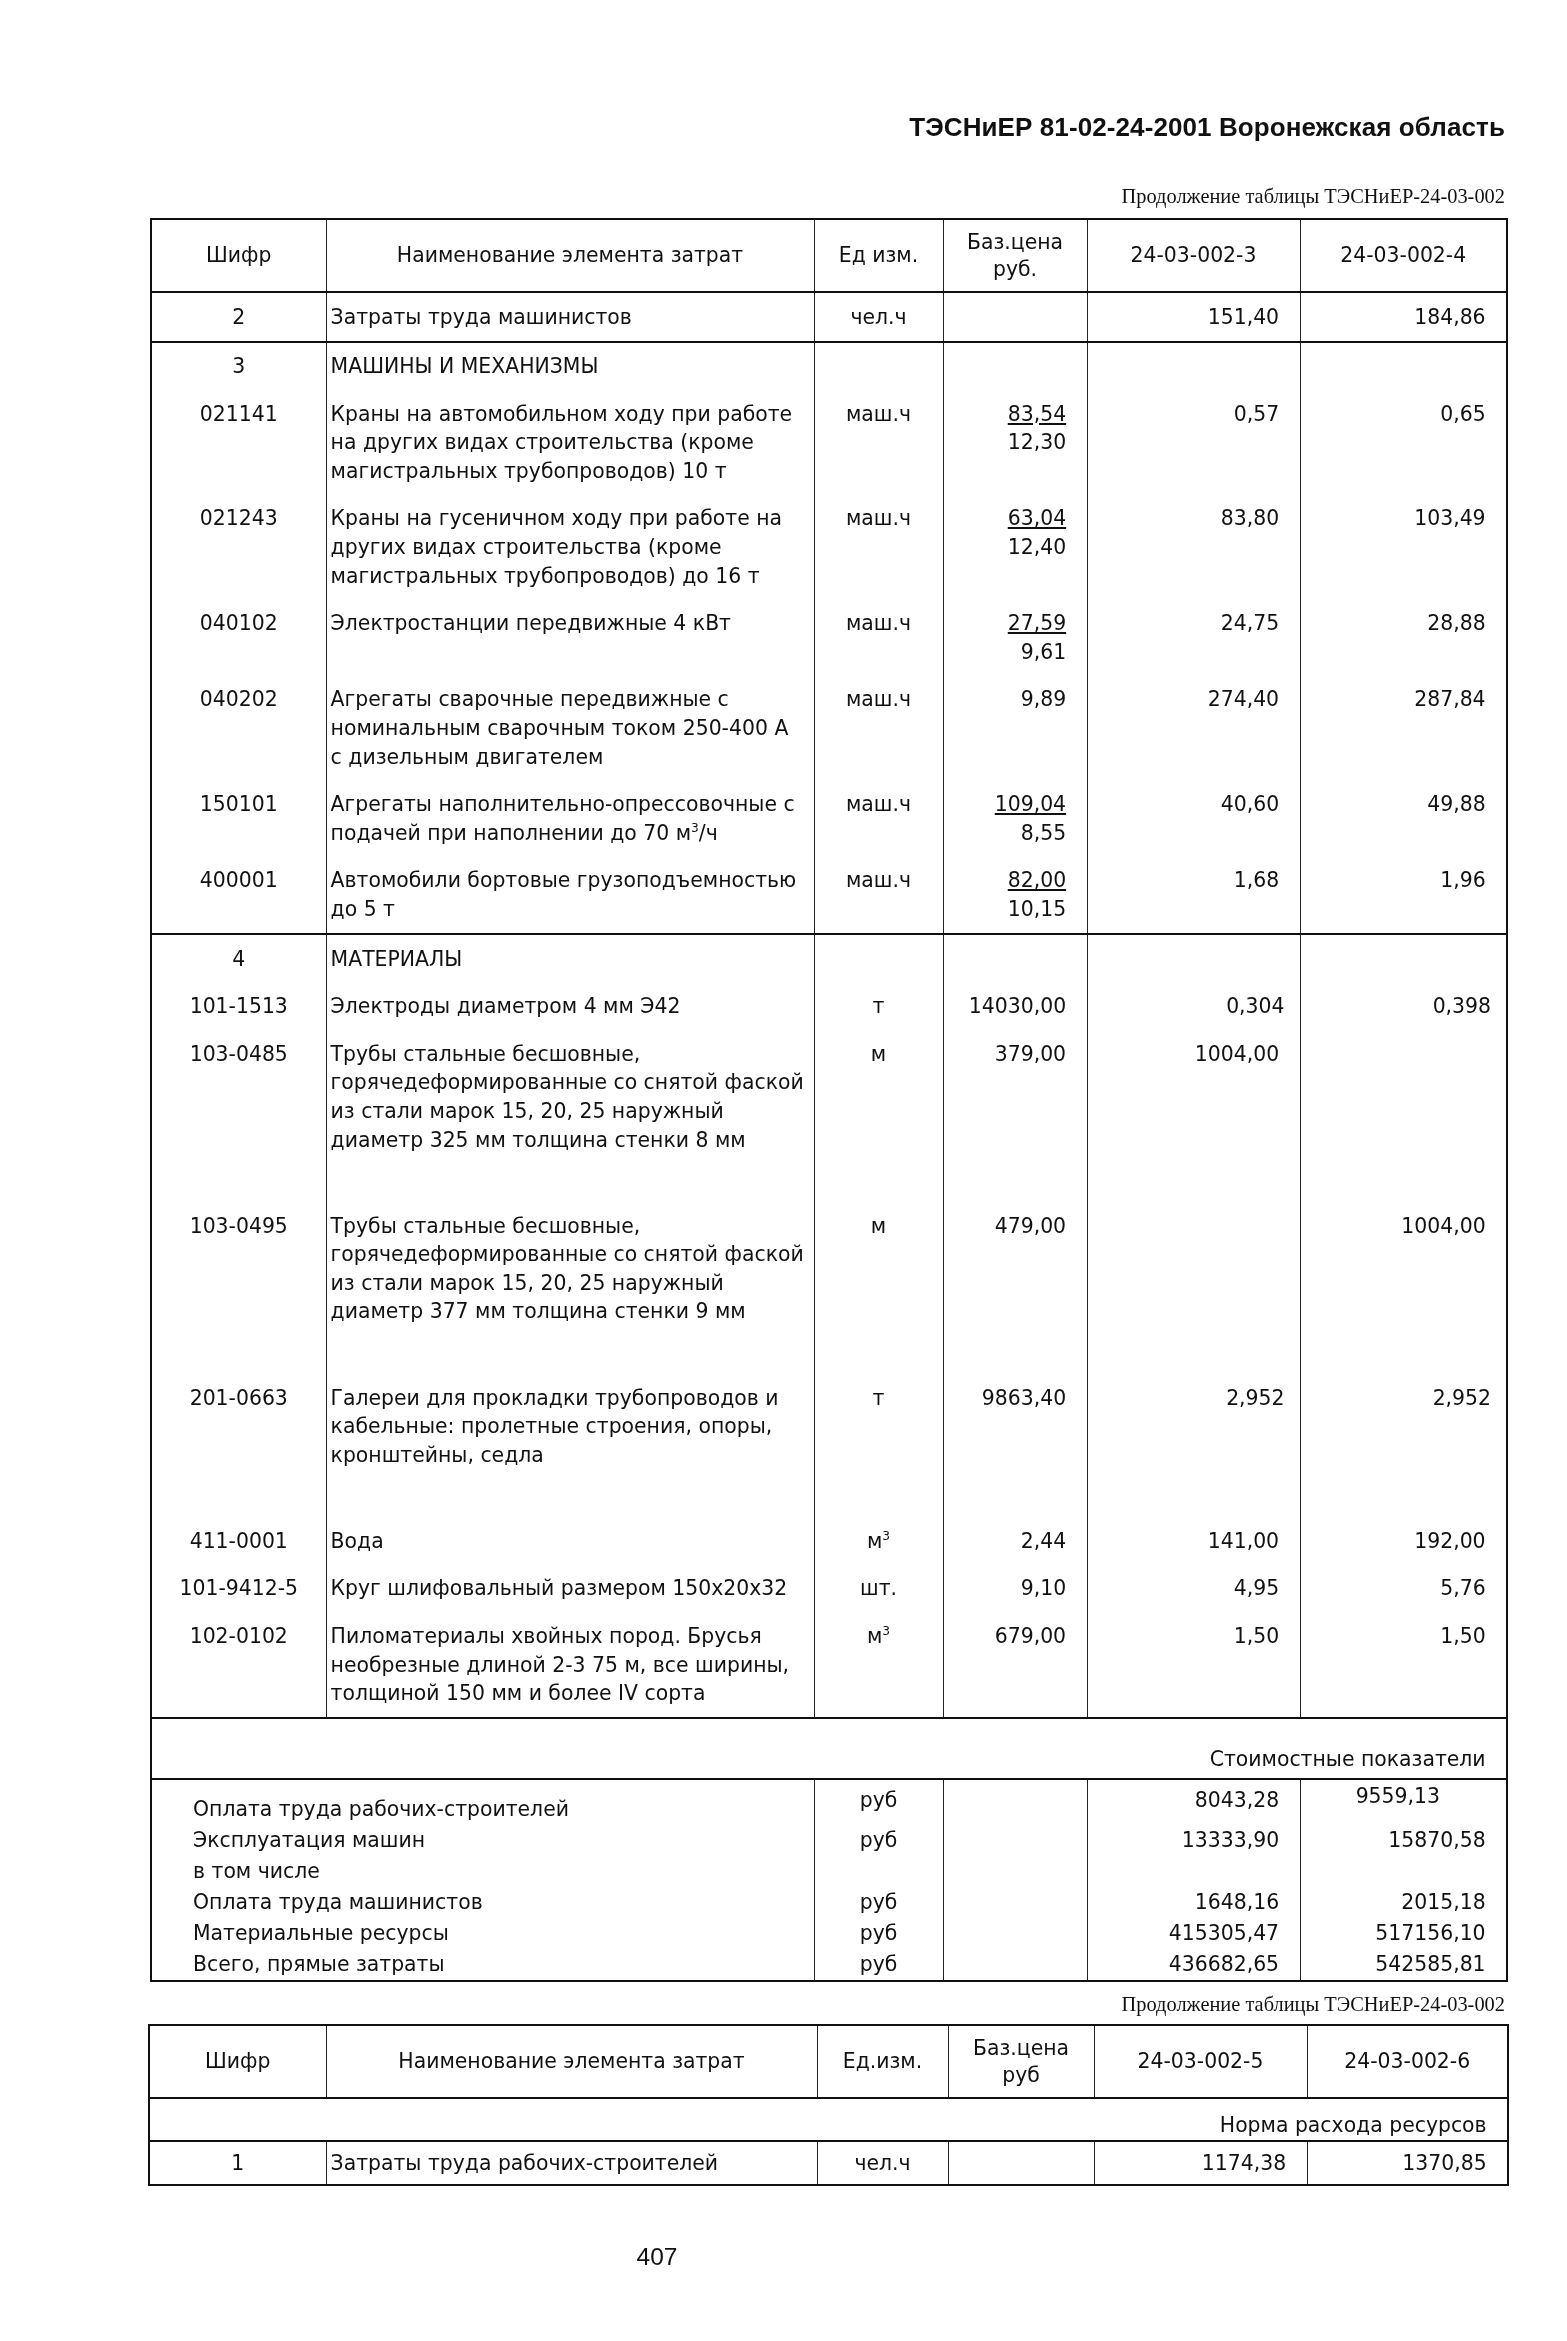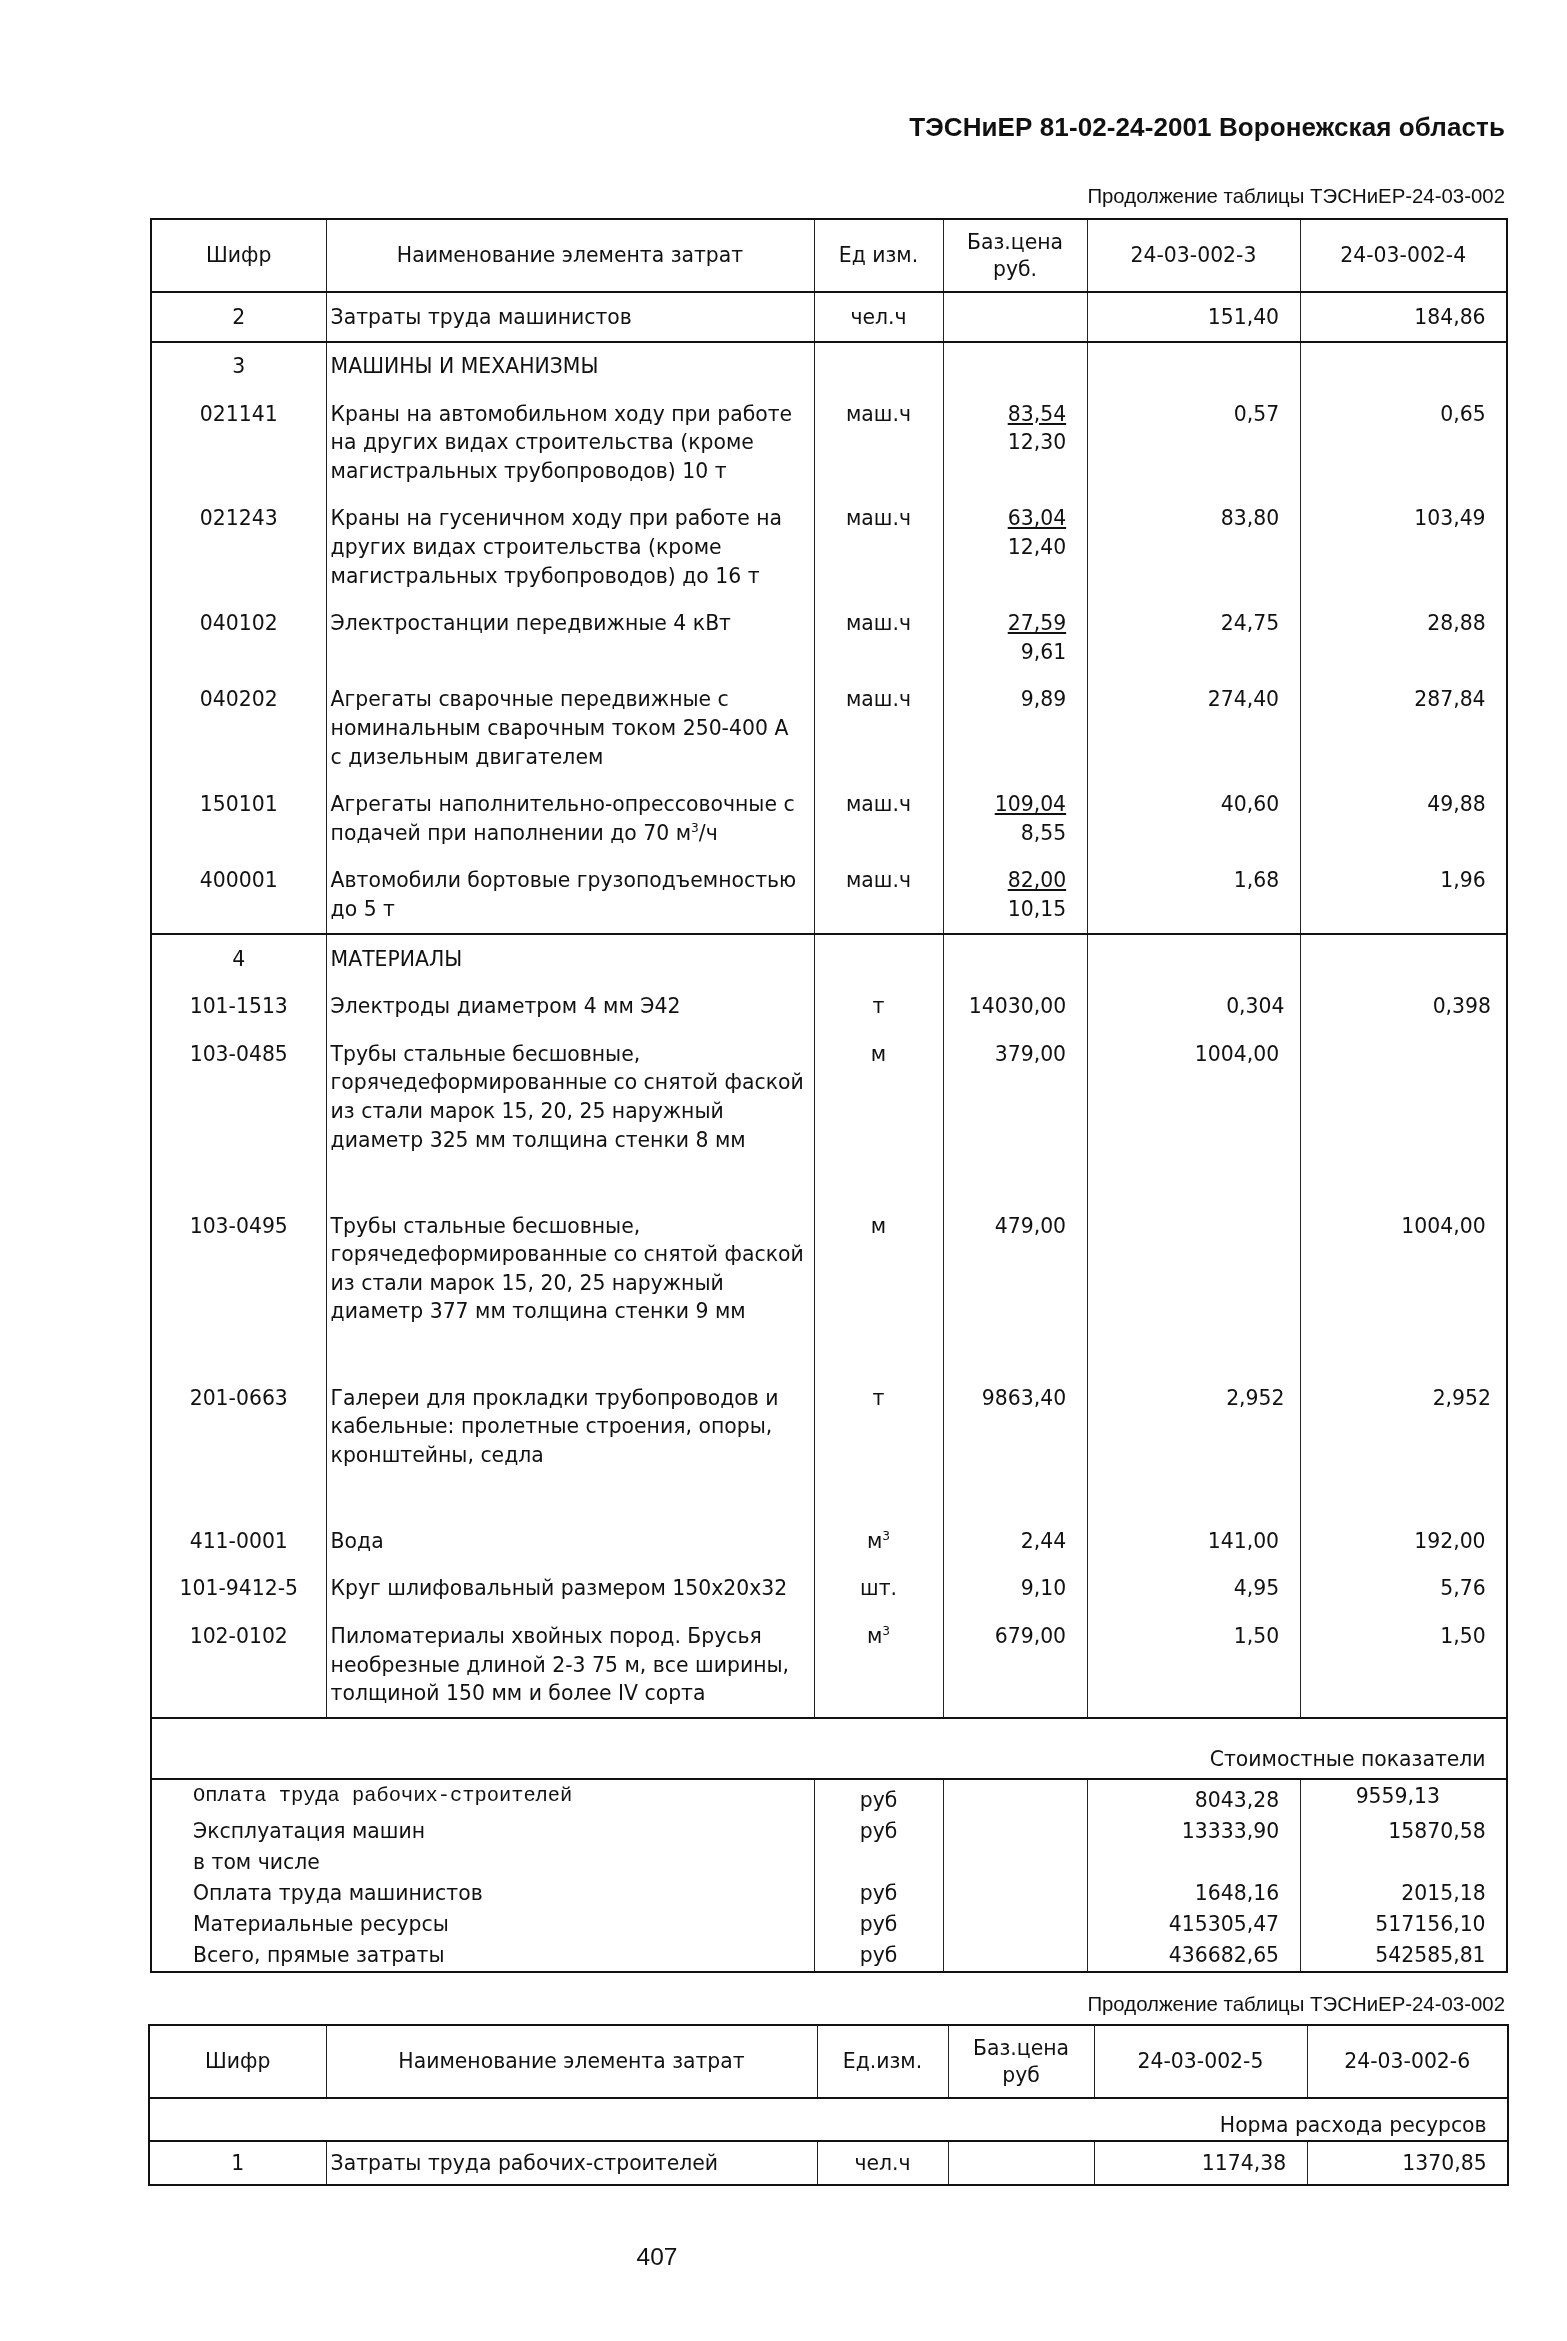--- a/index.html
+++ b/index.html
@@ -1,18 +1,18 @@
 <!DOCTYPE html>
 <html style="font-size:11px"><head>
 <meta charset="utf-8">
 <style>
   html, body { margin: 0; padding: 0; background: #ffffff; }
   body { width: 1568px; height: 2342px; position: relative; color: #111; font-family: "DejaVu Sans", sans-serif; }
   .page-header { position: absolute; top: 112px; right: 63px; font-family: "Liberation Sans", sans-serif; font-weight: bold; font-size: 26px; letter-spacing: 0.1px; }
-  .continuation { position: absolute; right: 63px; font-size: 20.4px; font-family: Liberation Sans, sans-serif; }
+  .continuation { position: absolute; right: 63px; font-size: 20.4px; font-family: Liberation Serif, serif; }
   table.doc { position: absolute; left: 150px; width: 1357px; border-collapse: collapse; table-layout: fixed; font-size: 20.4px; font-family: "DejaVu Sans", sans-serif; }
   table.doc col.c1 { width: 175px; }
   table.doc col.c2 { width: 488px; }
   table.doc col.c3 { width: 129px; }
   table.doc col.c4 { width: 144px; }
   table.doc col.c5 { width: 213px; }
   table.doc col.c6 { width: 207px; }
   table.doc { border: 2.7px solid #111; }
   table.doc td, table.doc th { border-left: 1px solid #222; border-right: 1px solid #222; vertical-align: top; padding: 0 9.5px; line-height: 28.6px; font-weight: normal; }
   table.doc thead th { border-bottom: 2.7px solid #111; text-align: center; vertical-align: middle; height: 71px; line-height: 27px; }
@@ -202,21 +202,21 @@
       <td class="num">679,00</td>
       <td class="num">1,50</td>
       <td class="num">1,50</td>
     </tr>
 
     <tr class="span-label">
       <td colspan="6" style="padding-top:26px; padding-bottom:4.1px; border-left:none; border-right:none;">Стоимостные показатели</td>
     </tr>
 
     <tr class="summary">
-      <td colspan="2" class="sname bold" style="padding-top:0;font-family:Liberation Mono, monospace;">Оплата труда рабочих-строителей</td>
+      <td colspan="2" class="sname bold" style="padding-top:14px;">Оплата труда рабочих-строителей</td>
       <td class="unit bold" style="padding-top:5.4px;">руб</td>
       <td></td>
       <td class="num bold" style="padding-top:5.4px;">8043,28</td>
       <td class="num bold" style="padding-top:1px;text-align:center;">9559,13</td>
     </tr>
     <tr class="summary">
       <td colspan="2" class="sname bold">Эксплуатация машин</td>
       <td class="unit bold">руб</td>
       <td></td>
       <td class="num bold">13333,90</td>

